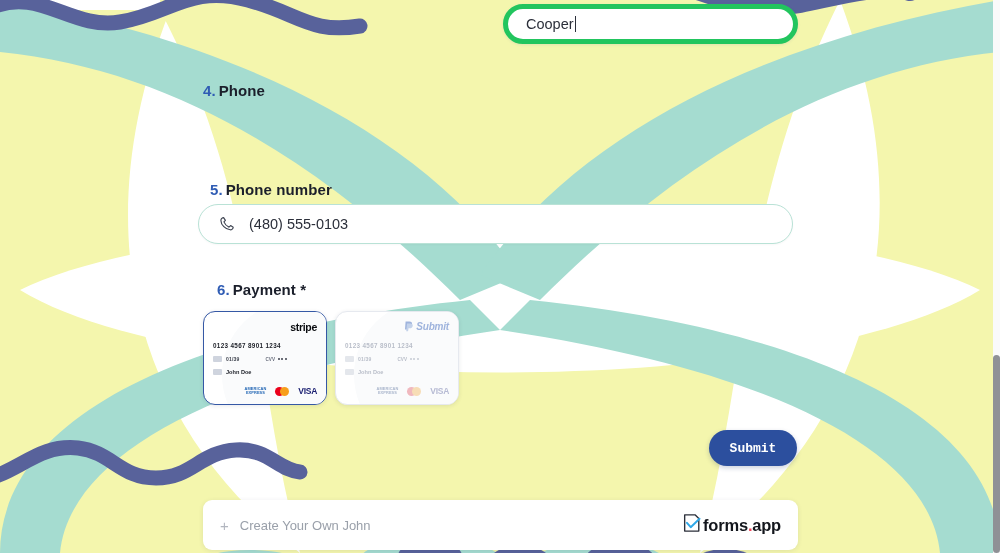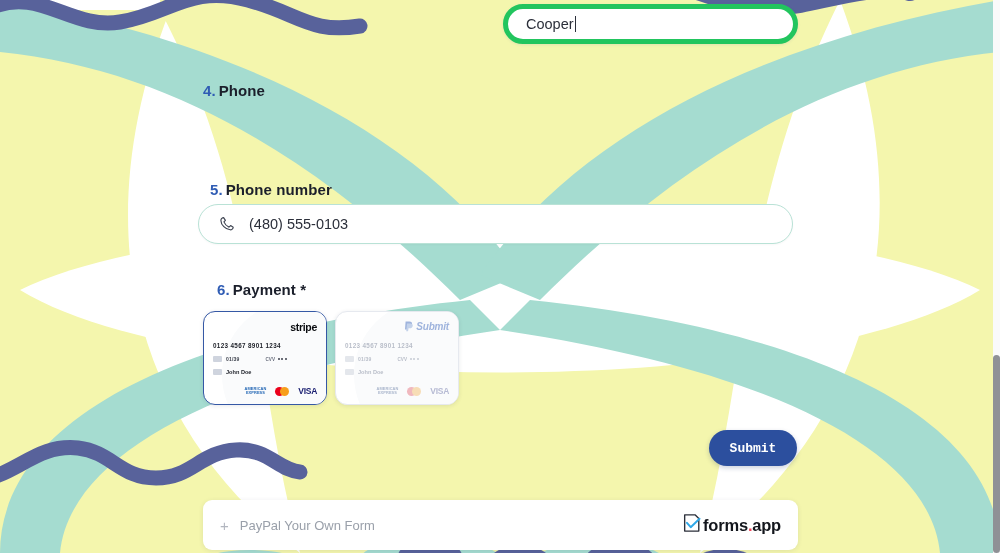--- a/index.html
+++ b/index.html
@@ -292,21 +292,21 @@
 
     <div id="submit-wrap">
       <button class="submit-btn">Submit</button>
     </div>
 
   </div>
 
   <div id="footer">
     <div class="cyof">
       <span class="plus-ic">+</span>
-      <span class="cyof-text">PayPal Your Own Form</span>
+      <span class="cyof-text">Create Your Own John</span>
     </div>
     <div class="fa-brand">
       <span>
         <svg width="22" height="22" viewBox="0 0 24 24" fill="none">
           <path d="M4 3.2 H15.6 L19.4 7 V20.8 H4 Z" stroke="#2b2f3a" stroke-width="1.5" fill="none" stroke-linejoin="round"></path>
           <path d="M6.5 11.8 L10.6 16.6 L20.2 7.4" stroke="#2fa8e8" stroke-width="2.1" fill="none" stroke-linecap="round" stroke-linejoin="round"></path>
         </svg>
       </span>
       <span class="fa-word"><span>forms</span><span class="dot">.</span><span>app</span></span>
     </div>

